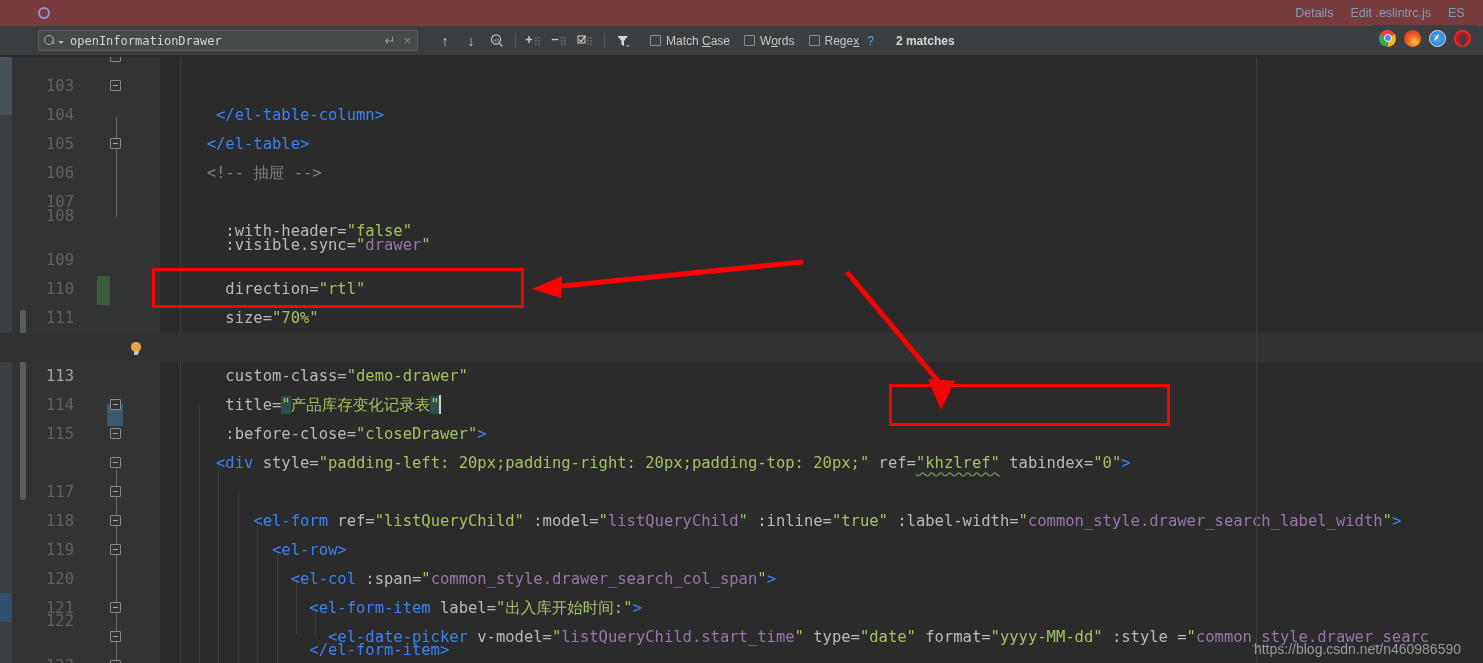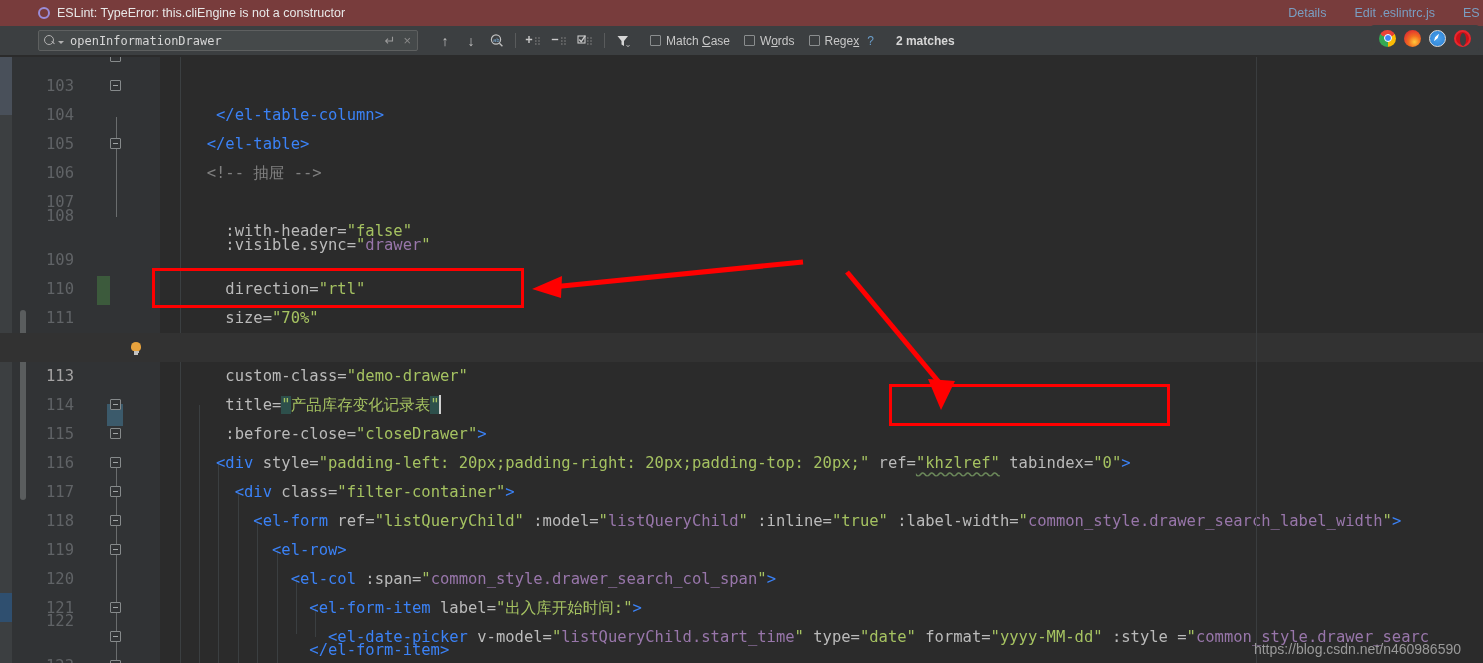--- a/index.html
+++ b/index.html
@@ -31,22 +31,22 @@
     margin-left: 38px; margin-right: 7px;
     width: 12px; height: 12px;
     border: 2px solid #9b8cd8;
     border-radius: 50%;
     display: inline-block;
     flex: none;
   }
   .eslint-bar .eb-msg { white-space: nowrap; }
   .eslint-bar .eb-links {
     margin-left: auto;
-    display: flex; gap: 28px;
-    padding-right: 2px;
+    display: flex; gap: 17px;
+    padding-right: 17px;
     white-space: nowrap;
   }
   .eslint-bar .eb-link { color: #7a9ec2; cursor: pointer; }
   .eslint-bar .eb-link.cut { overflow: hidden; width: 18px; display: inline-block; }
 
   
   .find-bar {
     position: absolute; left: 0; top: 26px;
     width: 1483px; height: 30px;
     background: #3c3f41;
@@ -308,21 +308,20 @@
     background: #3a3d3f;
   }
 </style>
 </head>
 <body>
 
 <div id="app">
 
   <div class="eslint-bar">
     <span class="eb-icon"></span>
-    <span class="eb-msg">ESLint: TypeError: this.cliEngine is not a constructor</span>
     <span class="eb-links">
       <span class="eb-link">Details</span>
       <span class="eb-link">Edit .eslintrc.js</span>
       <span class="eb-link cut">ES</span>
     </span>
   </div>
 
   <div class="find-bar">
     <div class="search-field">
       <span class="sf-magnifier"></span>
@@ -483,24 +482,20 @@
       <span class="code"><span class="t-attr">       :before-close=</span><span class="t-str">"closeDrawer"</span><span class="t-tag">&gt;</span></span>
     </div>
 
     <div class="line" style="top:334px;">
       <span class="lnum">115</span>
       <span class="code"><span class="t-tag">      &lt;div </span><span class="t-attr">style=</span><span class="t-str">"padding-left: 20px;padding-right: 20px;padding-top: 20px;"</span><span class="t-attr"> ref=</span><span class="t-str squiggle">"khzlref"</span><span class="t-attr"> tabindex=</span><span class="t-str">"0"</span><span class="t-tag">&gt;</span></span>
     </div>
     <div class="fold-arrow-down" style="left:110px;top:345px;"></div>
     <div class="fold-box" style="left:110px;top:342px;"></div>
 
-    <div class="line" style="top:363px;">
-      <span class="lnum">116</span>
-      <span class="code"><span class="t-tag">        &lt;div </span><span class="t-attr">class=</span><span class="t-str">"filter-container"</span><span class="t-tag">&gt;</span></span>
-    </div>
     <div class="fold-arrow-down" style="left:110px;top:374px;"></div>
     <div class="fold-box" style="left:110px;top:371px;"></div>
 
     <div class="line" style="top:392px;">
       <span class="lnum">117</span>
       <span class="code"><span class="t-tag">          &lt;el-form </span><span class="t-attr">ref=</span><span class="t-str">"listQueryChild"</span><span class="t-attr"> :model=</span><span class="t-str">"</span><span class="t-var">listQueryChild</span><span class="t-str">"</span><span class="t-attr"> :inline=</span><span class="t-str">"true"</span><span class="t-attr"> :label-width=</span><span class="t-str">"</span><span class="t-var">common_style.drawer_search_label_width</span><span class="t-str">"</span><span class="t-tag">&gt;</span></span>
     </div>
     <div class="fold-arrow-down" style="left:110px;top:403px;"></div>
     <div class="fold-box" style="left:110px;top:400px;"></div>
 

